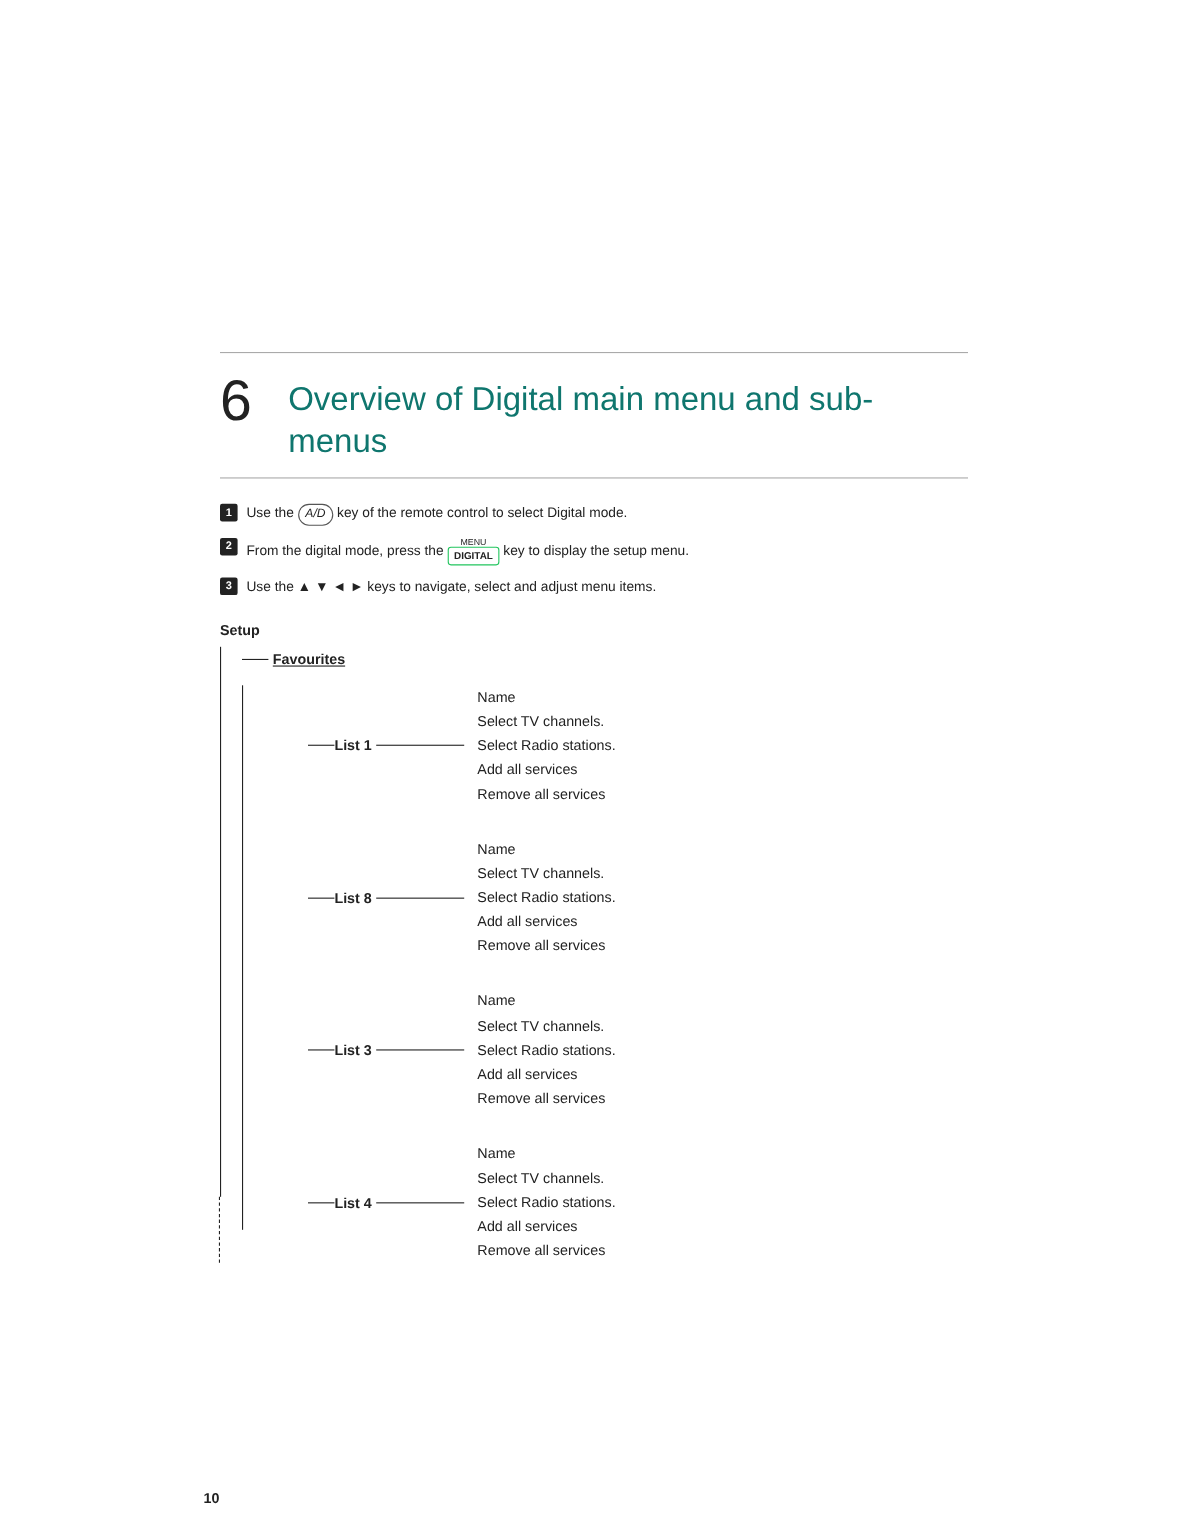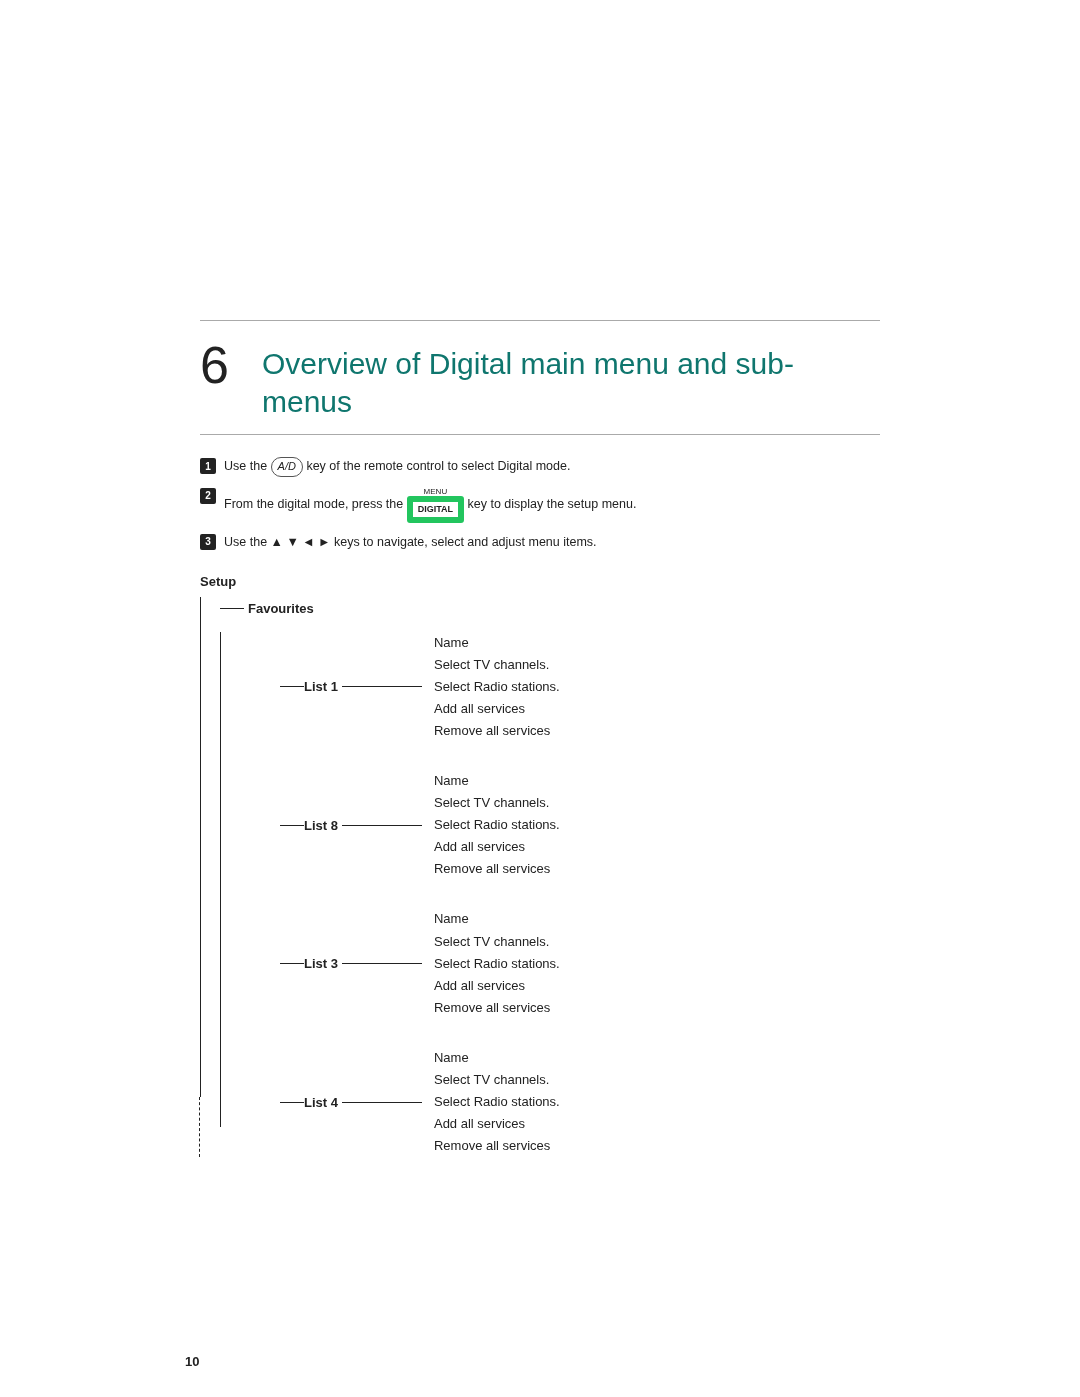--- a/index.html
+++ b/index.html
@@ -93,21 +93,21 @@
       border: 1px solid #555;
       border-radius: 10px;
       padding: 0 6px;
       font-size: 11px;
       line-height: 1.6;
       font-style: italic;
     }
 
     .menu-key {
       display: inline-block;
-      border: 6px solid #22c55e;
+      border: 1px solid #22c55e;
       border-radius: 3px;
       padding: 1px 5px;
       font-size: 9px;
       font-weight: bold;
       line-height: 1.4;
     }
 
     .menu-key-wrapper {
       display: inline-flex;
       flex-direction: column;
@@ -144,20 +144,21 @@
       width: 24px;
       height: 1px;
       background: #222;
       flex-shrink: 0;
     }
 
     .favourites-label {
       font-weight: bold;
       font-size: 13px;
       margin-left: 4px;
+      text-decoration: underline;
     }
 
     .list-group {
       margin-bottom: 28px;
       position: relative;
     }
 
     .list-row {
       display: flex;
       align-items: center;

